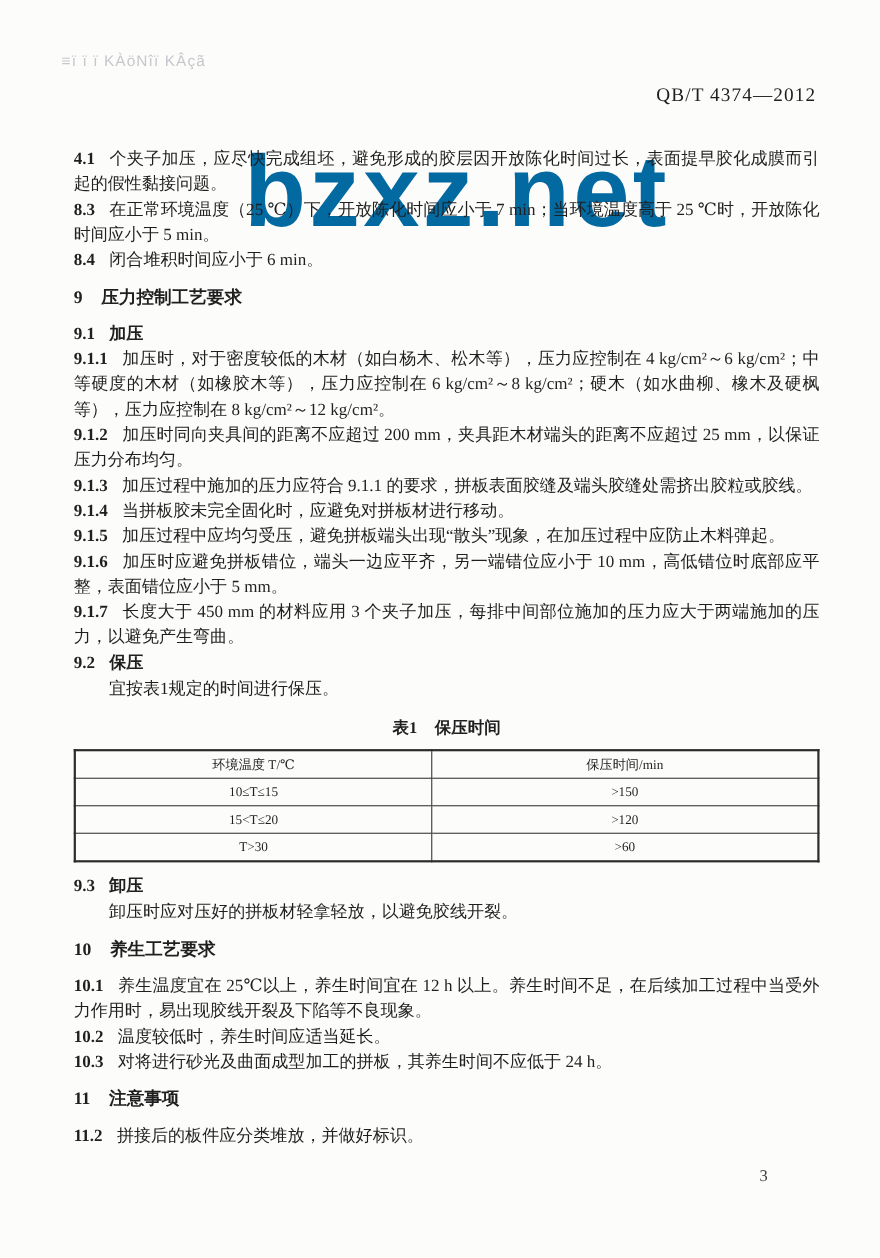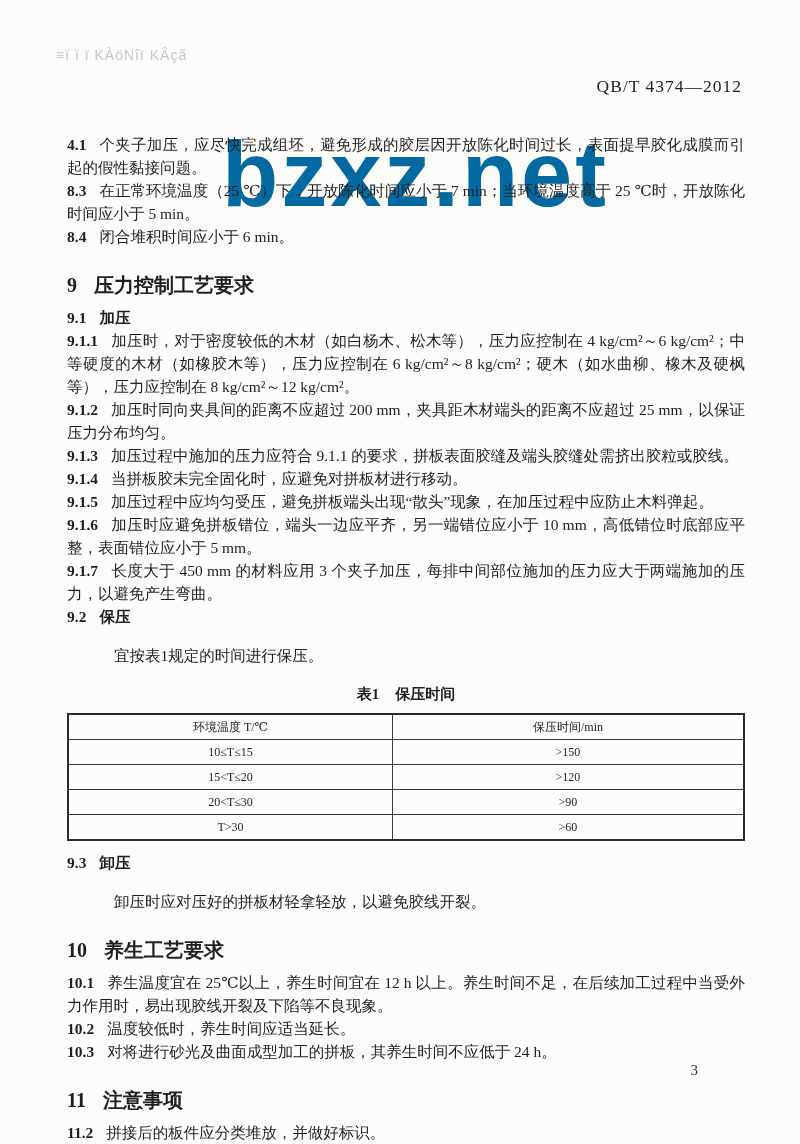--- a/index.html
+++ b/index.html
@@ -32,27 +32,27 @@
     z-index:2;
   }
   .content{
     position:absolute;left:67px;top:133px;width:678px;
     z-index:1;
     font-size:15.5px;line-height:23px;
   }
   p.clause{margin:0;text-align:justify;}
   .cnum{font-weight:bold;margin-right:13px;white-space:nowrap;}
   h2.sec{
-    margin:25px 0 9px 0;
-    font-size:20px;line-height:24px;font-weight:bold;
+    margin:11px 0 9px 0;
+    font-size:16px;line-height:24px;font-weight:bold;
   }
   h2.sec .cnum{margin-right:17px;}
   p.sub{margin:0;font-weight:bold;}
   p.sub .cnum{margin-right:13px;}
-  p.indent{margin:16px;text-indent:2em;}
+  p.indent{margin:1px;text-indent:2em;}
   .tbl-caption{
     margin:13px 0 7px 0;text-align:center;
     font-weight:bold;font-size:15px;
   }
   .tbl-caption .cap-label{margin-right:16px;}
   table.pressure{
     width:100%;border-collapse:collapse;
     border:2px solid #2b2b2b;
     font-size:12px;
   }
@@ -120,24 +120,20 @@
       <tbody>
         <tr>
           <td>10≤T≤15</td>
           <td>&gt;150</td>
         </tr>
         <tr>
           <td>15&lt;T≤20</td>
           <td>&gt;120</td>
         </tr>
         <tr>
-          <td>20&lt;T≤30</td>
-          <td>&gt;90</td>
-        </tr>
-        <tr>
           <td>T&gt;30</td>
           <td>&gt;60</td>
         </tr>
       </tbody>
     </table>
 
     <p class="sub" style="margin-top:10px;"><span class="cnum">9.3</span><span>卸压</span></p>
 
     <p class="indent">卸压时应对压好的拼板材轻拿轻放，以避免胶线开裂。</p>
 

